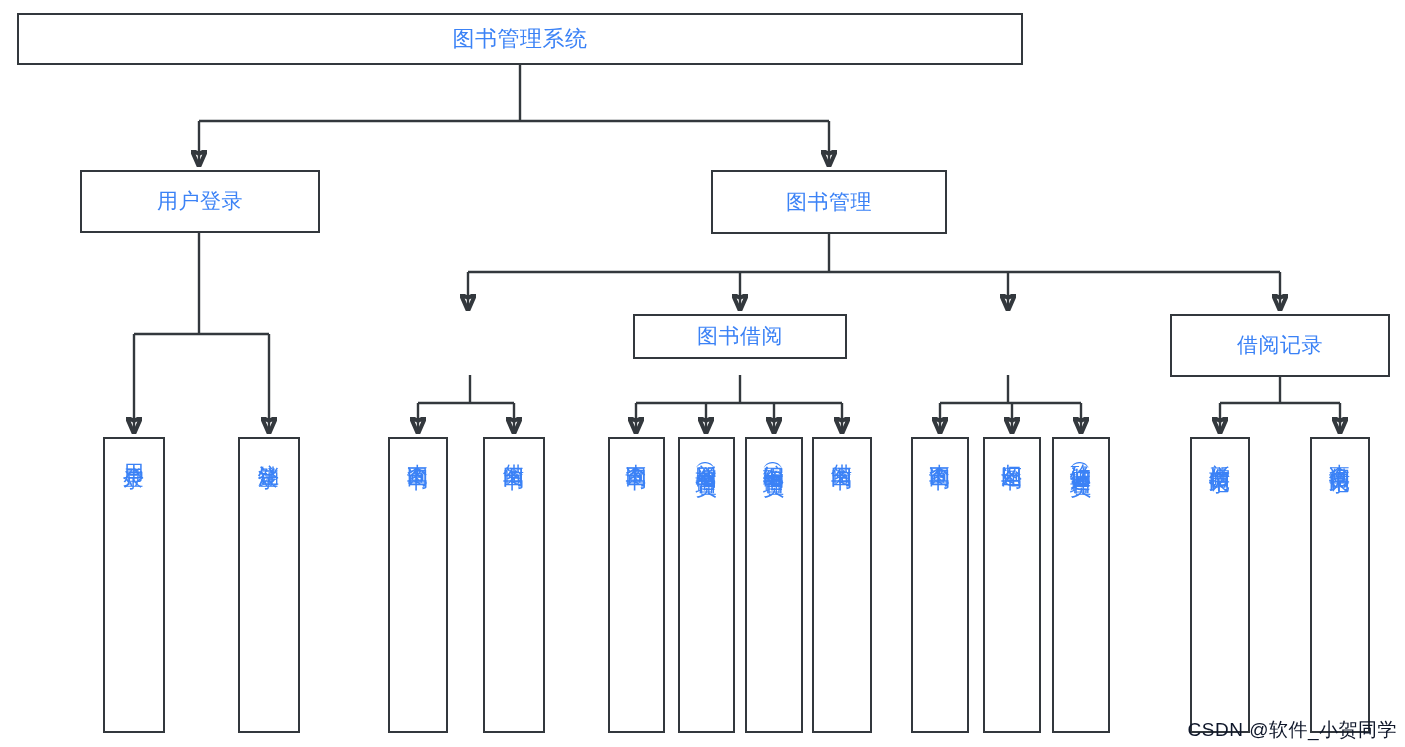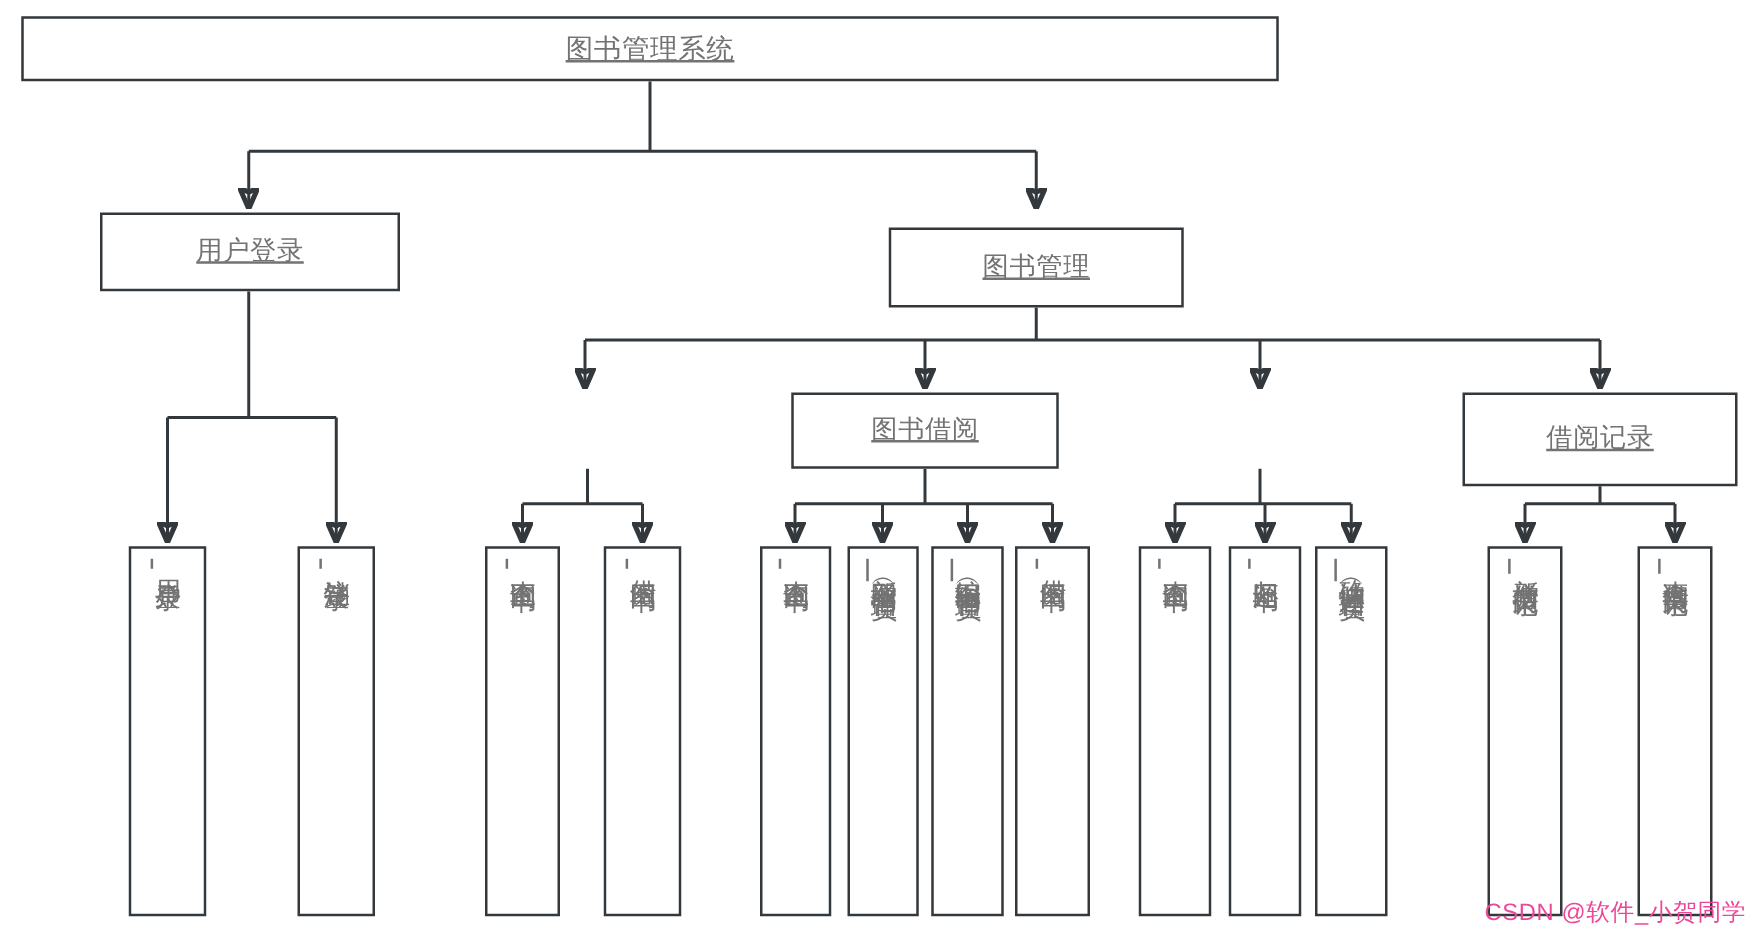--- a/index.html
+++ b/index.html
@@ -19,23 +19,22 @@
   }
   
   .node {
     position: absolute;
     box-sizing: border-box;
     background: #ffffff;
     border: 2px solid #33383d;
     display: flex;
     align-items: center;
     justify-content: center;
-    color: #737373;
+    color: #3b82f6;
     line-height: 1.15;
-    text-decoration: underline;
   }
   .node .label {
     display: block;
     text-align: center;
     white-space: nowrap;
   }
   
   .node.h .label {
     font-size: 21px;
     letter-spacing: 0.5px;
@@ -68,21 +67,21 @@
     stroke-width: 2.4;
     fill: none;
   }
   .arrowhead { fill: #33383d; stroke: none; }
   
   #watermark {
     position: absolute;
     right: 8px;
     bottom: 4px;
     font-size: 19px;
-    color: #ec4899;
+    color: #0f172a;
     letter-spacing: 0.5px;
     white-space: nowrap;
     user-select: none;
   }
 </style>
 </head>
 <body>
 
 <div id="canvas">
 
@@ -135,31 +134,31 @@
   </svg>
 
   <div class="node h root" style="left:17px; top:13px; width:1006px; height:52px;">
     <span class="label">图书管理系统</span>
   </div>
 
   <div class="node h" style="left:80px; top:170px; width:240px; height:63px;">
     <span class="label">用户登录</span>
   </div>
 
-  <div class="node h" style="left:711px; top:182px; width:236px; height:64px;">
+  <div class="node h" style="left:711px; top:170px; width:236px; height:64px;">
     <span class="label">图书管理</span>
   </div>
 
 
-  <div class="node h" style="left:633px; top:314px; width:214px; height:61px;">
+  <div class="node h" style="left:633px; top:314px; width:214px; height:45px;">
     <span class="label">图书借阅</span>
   </div>
 
 
-  <div class="node h" style="left:1170px; top:314px; width:220px; height:75px;justify-content:center;">
+  <div class="node h" style="left:1170px; top:314px; width:220px; height:63px;justify-content:center;">
     <span class="label">借阅记录</span>
   </div>
 
   <div class="node v" style="left:103px; top:437px; width:62px; height:296px;">
     <span class="label">用户登录</span>
   </div>
 
   <div class="node v" style="left:238px; top:437px; width:62px; height:296px;">
     <span class="label">注销登录</span>
   </div>

